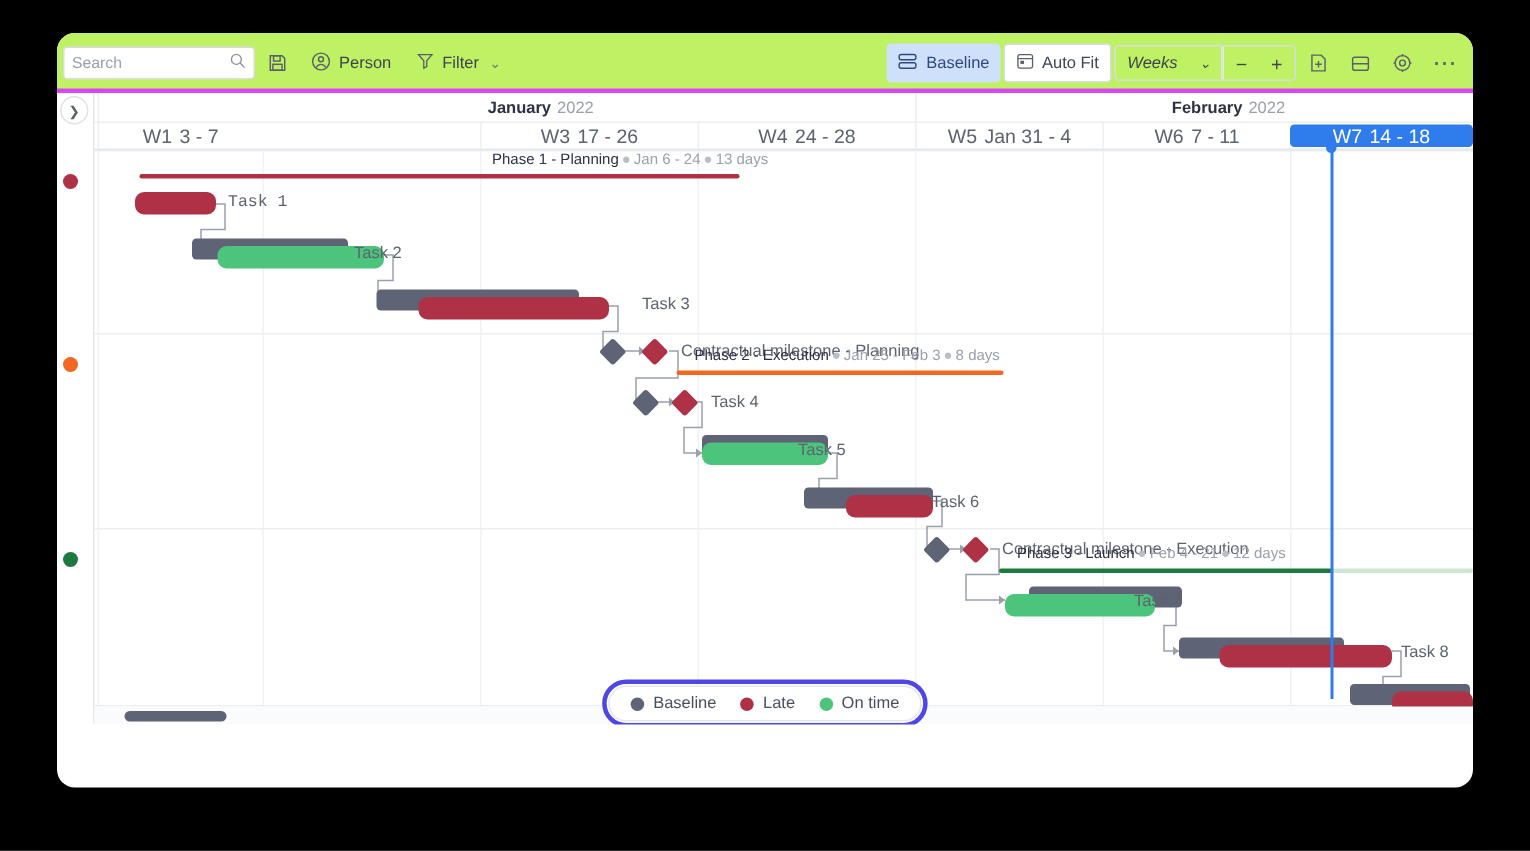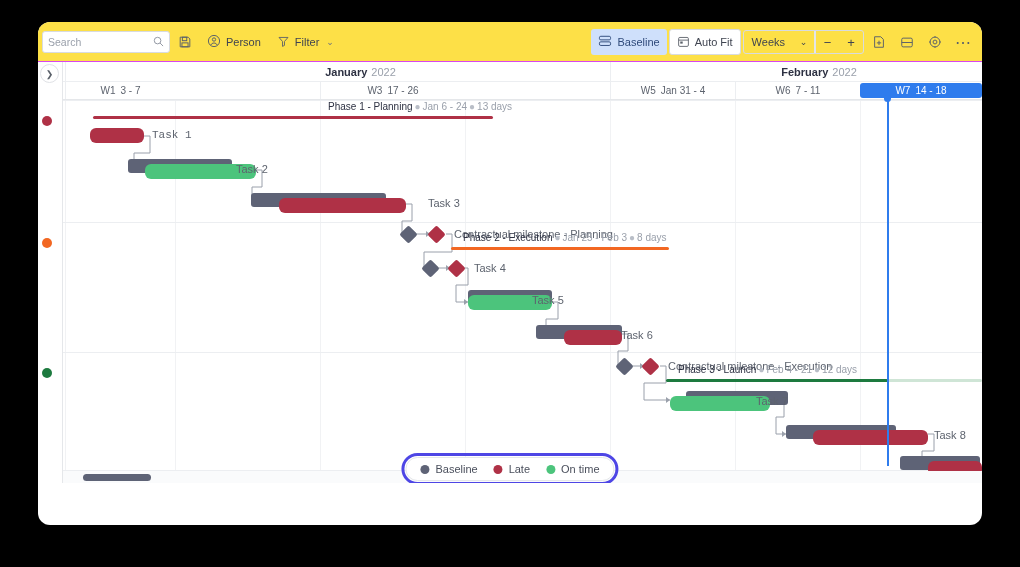--- a/index.html
+++ b/index.html
@@ -35,22 +35,22 @@
     position: absolute; right: 10px; top: 10px;
     width: 22px; height: 22px; cursor: pointer;
     display: flex; align-items: center; justify-content: center;
     color: #3c4043;
   }
   #close-btn svg { display: block; }
 
   
   #toolbar {
     position: relative; height: 40px; width: 100%;
-    background: #fde047;
-    border-bottom: 1px solid #d946ef;
+    background: #bef264;
+    border-bottom: 3px solid #d946ef;
   }
   .tb-left { position: absolute; left: 4px; top: 0; height: 40px; display: flex; align-items: center; gap: 2px; }
   .tb-right { position: absolute; right: 6px; top: 0; height: 40px; display: flex; align-items: center; gap: 2px; }
 
   #search-box {
     display: flex; align-items: center;
     width: 128px; height: 22px;
     border: 1px solid #d8dbe0; border-radius: 3px;
     background: #fff; padding: 0 5px; cursor: text;
   }
@@ -73,21 +73,21 @@
   .caret { font-size: 9px; color: #6b7280; padding-left: 2px; }
 
   .btn-baseline {
     background: #cfe0fb; color: #2f4a7a;
   }
   .btn-bordered {
     border: 1px solid #d8dbe0; border-radius: 3px; background: #fff;
   }
   .seg {
     display: flex; align-items: center;
-    border: 1px solid #d8dbe0; border-radius: 3px; height: 24px; overflow: hidden;
+    border: 1px solid #d8dbe0; border-radius: 3px; height: 24px; overflow: hidden; font-style: italic;
   }
   .seg > div { display: flex; align-items: center; justify-content: center; cursor: pointer; color: #3f4450; }
   .seg-label { padding: 0 8px; font-size: 11px; height: 100%; }
   .seg-caret { width: 22px; height: 100%; font-size: 9px; color: #6b7280; border-right: 1px solid #e3e5e9; }
   .seg-minus, .seg-plus { width: 24px; height: 100%; font-size: 13px; color: #4b5059; }
   .seg-minus { border-left: 1px solid #e3e5e9; }
 
   
   #chart-area { position: relative; width: 100%; height: 421px; background: #fff; overflow: hidden; }
 
@@ -99,21 +99,21 @@
     font-size: 11px; color: #9aa0ab;
     border-left: 1px solid #eceef1;
   }
   .month-cell b { color: #2d3142; font-weight: 700; margin-right: 4px; margin-left: 45px; }
 
   #week-row { position: relative; height: 18px; width: 100%; border-bottom: 1px solid #e5e7ea; }
   .week-cell {
     position: absolute; top: 0; height: 17px;
     display: flex; align-items: center; justify-content: center;
     gap: 5px;
-    font-size: 10px; color: #5d636e;
+    font-size: 13px; color: #5d636e;
     border-left: 1px solid #eceef1;
     text-align: right;
   }
   .week-cell.current {
     background: #2f7ced; color: #fff; border-radius: 3px; border-left: 0;
     height: 15px; top: 1px;
   }
   .week-cell .wk { font-weight: 400; }
 
   
@@ -316,20 +316,24 @@
       </div>
 
       <div id="week-row">
           <div class="week-cell" style="left: 27px; width: 110px;">
             <span class="wk">W1</span>
             <span>3 - 7</span>
           </div>
           <div class="week-cell" style="left: 282px; width: 145px;">
             <span class="wk">W3</span>
             <span>17 - 26</span>
+          </div>
+          <div class="week-cell" style="left: 427px; width: 145px;">
+            <span class="wk">W4</span>
+            <span>24 - 28</span>
           </div>
           <div class="week-cell" style="left: 572px; width: 125px;">
             <span class="wk">W5</span>
             <span>Jan 31 - 4</span>
           </div>
           <div class="week-cell" style="left: 697px; width: 125px;">
             <span class="wk">W6</span>
             <span>7 - 11</span>
           </div>
           <div class="week-cell current" style="left: 822px; width: 122px;">

